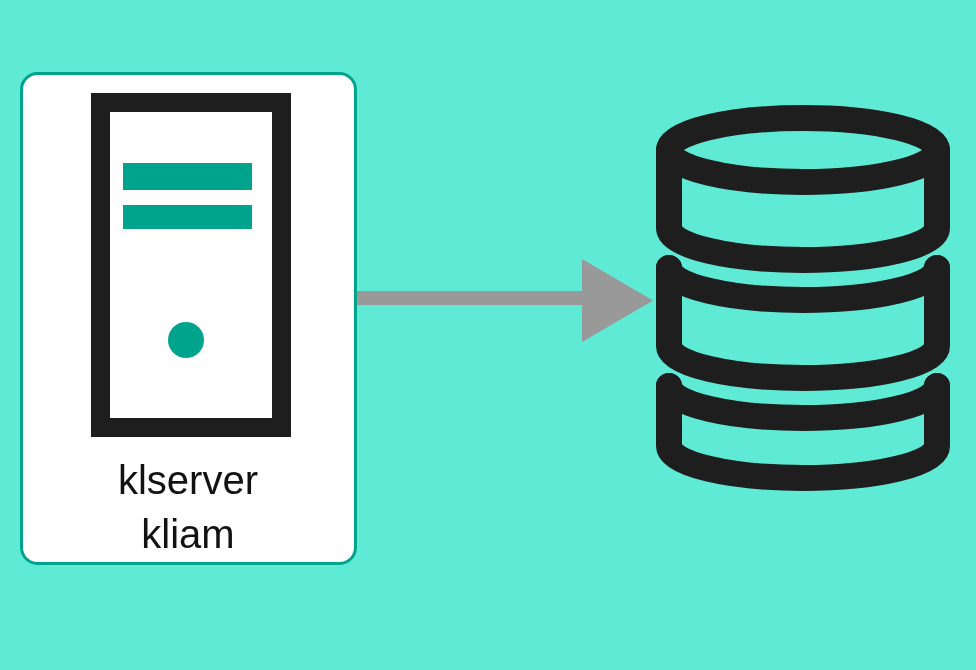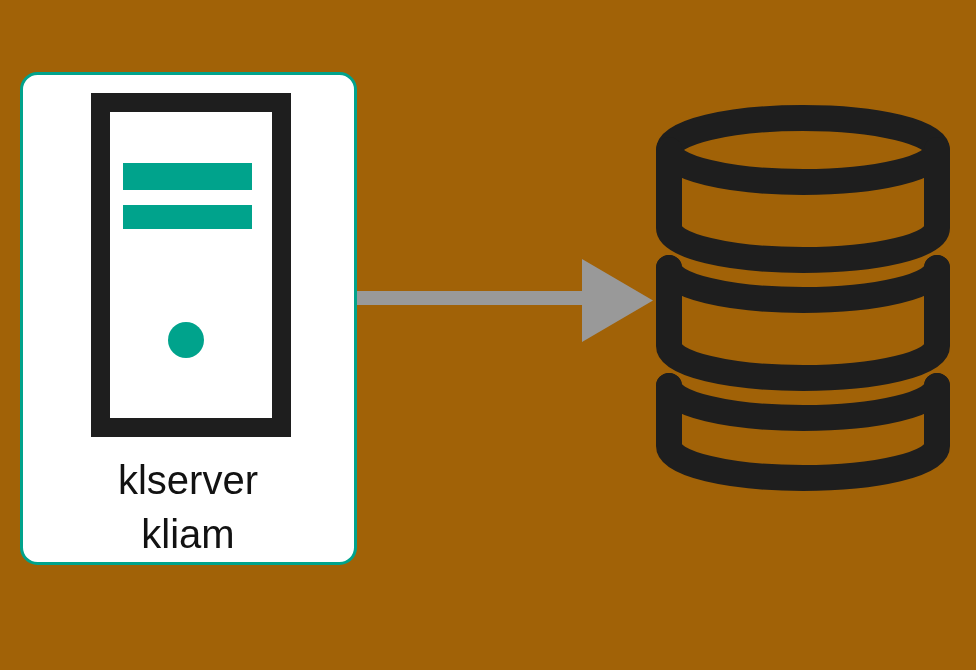--- a/index.html
+++ b/index.html
@@ -12,21 +12,21 @@
     width: 976px;
     height: 670px;
     overflow: hidden;
     font-family: "Liberation Sans", sans-serif;
     -webkit-font-smoothing: antialiased;
   }
   #diagram-canvas {
     position: relative;
     width: 976px;
     height: 670px;
-    background: #a16207;
+    background: #5eead4;
   }
   #diagram-svg {
     position: absolute;
     left: 0;
     top: 0;
     width: 976px;
     height: 670px;
     display: block;
   }
   .node-label {

